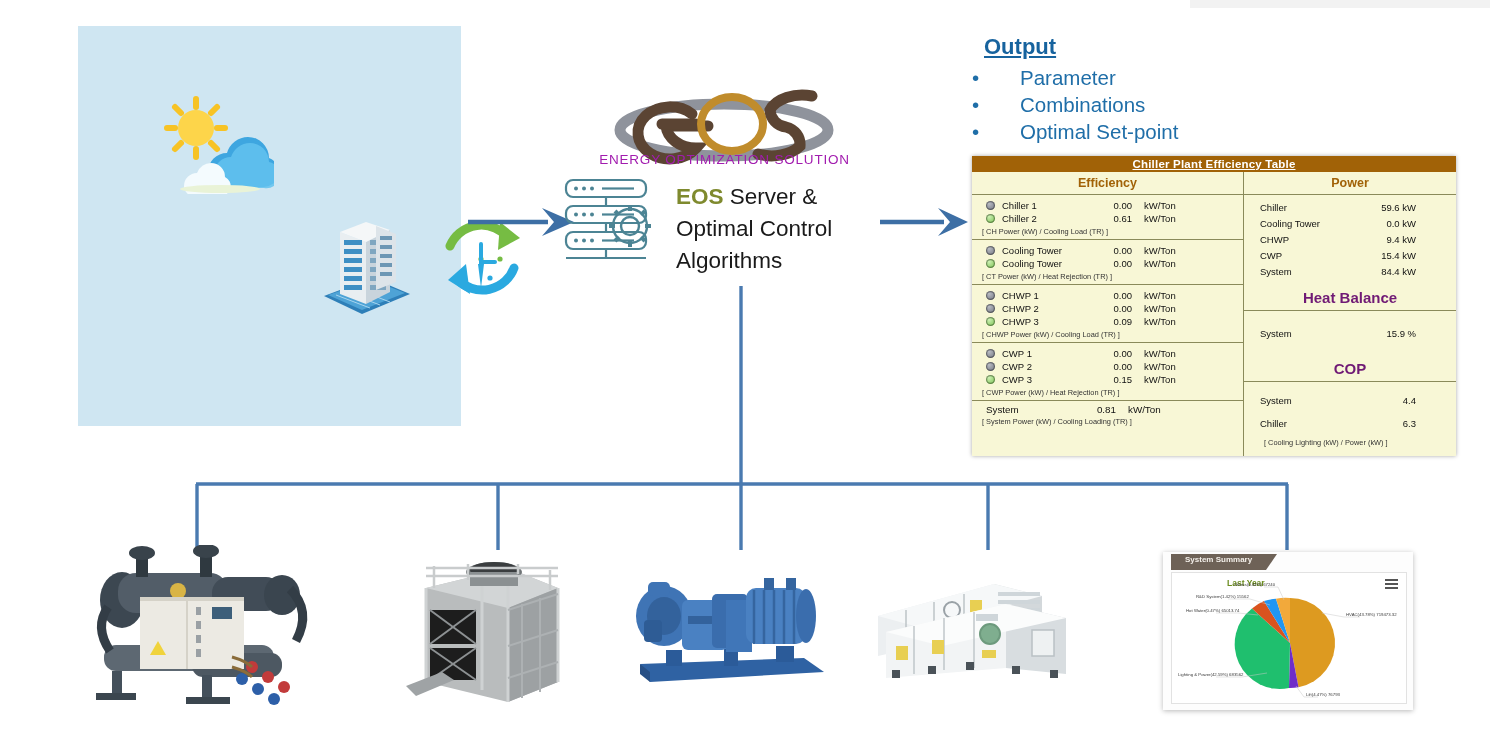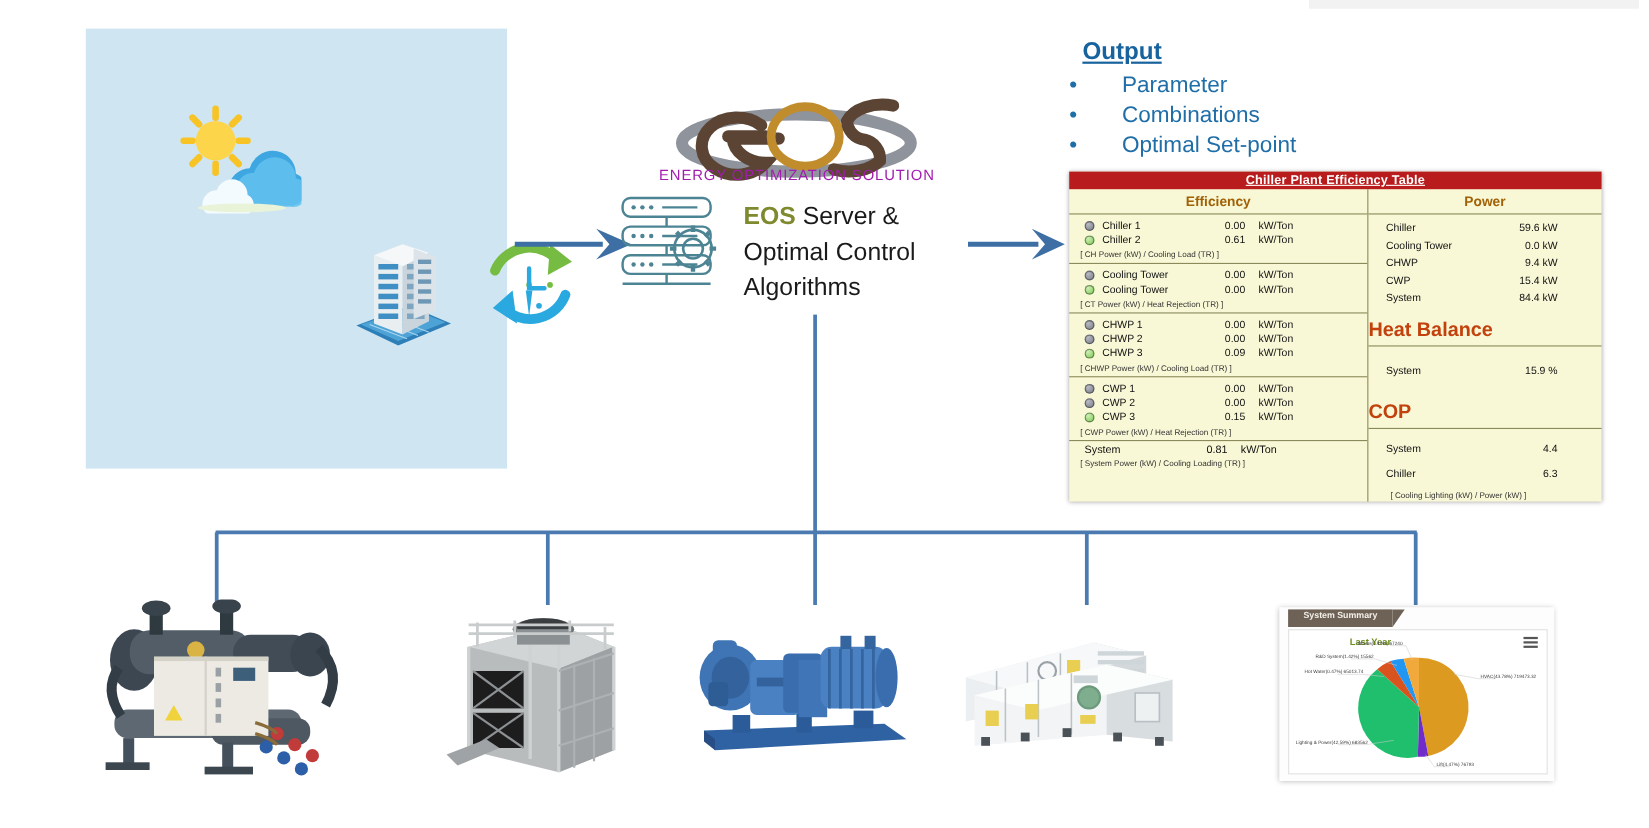--- a/index.html
+++ b/index.html
@@ -40,41 +40,41 @@
   #output-block{left:972px;top:34px;width:300px;color:#1f6ea8;}
   #output-title{font-size:22px;font-weight:bold;text-decoration:underline;
       display:inline-block;color:#17639e;margin-left:12px;}
   #output-list{list-style:none;margin:4px 0 0 0;padding:0;}
   #output-list li{font-size:20.5px;line-height:1.32;position:relative;padding-left:48px;}
   #output-list li .bull{position:absolute;left:0;top:0;}
 
   
   #chiller-table{left:972px;top:156px;width:484px;height:300px;
       background:#f8f7d6;box-shadow:0 0 4px rgba(0,0,0,.35);}
-  #ct-title{height:16px;background:#b91c1c;color:#fff;font-size:11.5px;font-weight:bold;
+  #ct-title{height:16px;background:#a16207;color:#fff;font-size:11.5px;font-weight:bold;
       text-align:center;text-decoration:underline;line-height:16px;letter-spacing:.2px;}
   #ct-body{display:flex;height:284px;}
   #ct-left{width:272px;border-right:1px solid #8a8a5a;box-sizing:border-box;}
   #ct-right{width:212px;}
   .ct-colhead{font-size:12.5px;font-weight:bold;text-align:center;padding:4px 0 4px;
       border-bottom:1px solid #8a8a5a;color:#a16207;}
   .eff-group{border-bottom:1px solid #8a8a5a;padding:4px 0 2px;}
   .eff-group:last-child{border-bottom:none;}
   .eff-row{display:flex;align-items:center;font-size:9.5px;color:#111;padding:1px 0 1px 14px;}
   .dot{width:9px;height:9px;border-radius:50%;margin-right:7px;flex:0 0 auto;
       box-shadow:inset 0 0 0 1.2px rgba(0,0,0,.35);}
   .dot.off{background:radial-gradient(circle at 35% 30%,#b9bcc4,#6f737d);}
   .dot.on{background:radial-gradient(circle at 35% 30%,#cdf0b4,#76c04c);}
   .eff-name{width:92px;}
   .eff-val{width:38px;text-align:right;}
   .eff-unit{margin-left:12px;}
   .eff-note{font-size:7.4px;color:#333;padding:2px 0 1px 10px;}
   .sys-row{display:flex;font-size:9.8px;color:#111;padding:3px 0 0 14px;}
-  .pw-head{font-size:18px;font-weight:bold;text-align:left;padding:5px 0 4px;
-      border-bottom:1px solid #8a8a5a;color:#c2410c;}
+  .pw-head{font-size:15px;font-weight:bold;text-align:center;padding:5px 0 4px;
+      border-bottom:1px solid #8a8a5a;color:#701a75;}
   .pw-row{display:flex;font-size:9.5px;color:#111;padding:2.6px 0 2.6px 16px;}
   .pw-name{width:86px;}
   .pw-val{width:70px;text-align:right;}
   .pw-note{font-size:7.4px;color:#333;padding:6px 0 0 20px;}
   .pw-block{padding:4px 0;}
 
   
   #bus{left:0;top:250px;width:1499px;height:300px;pointer-events:none;}
 
   

